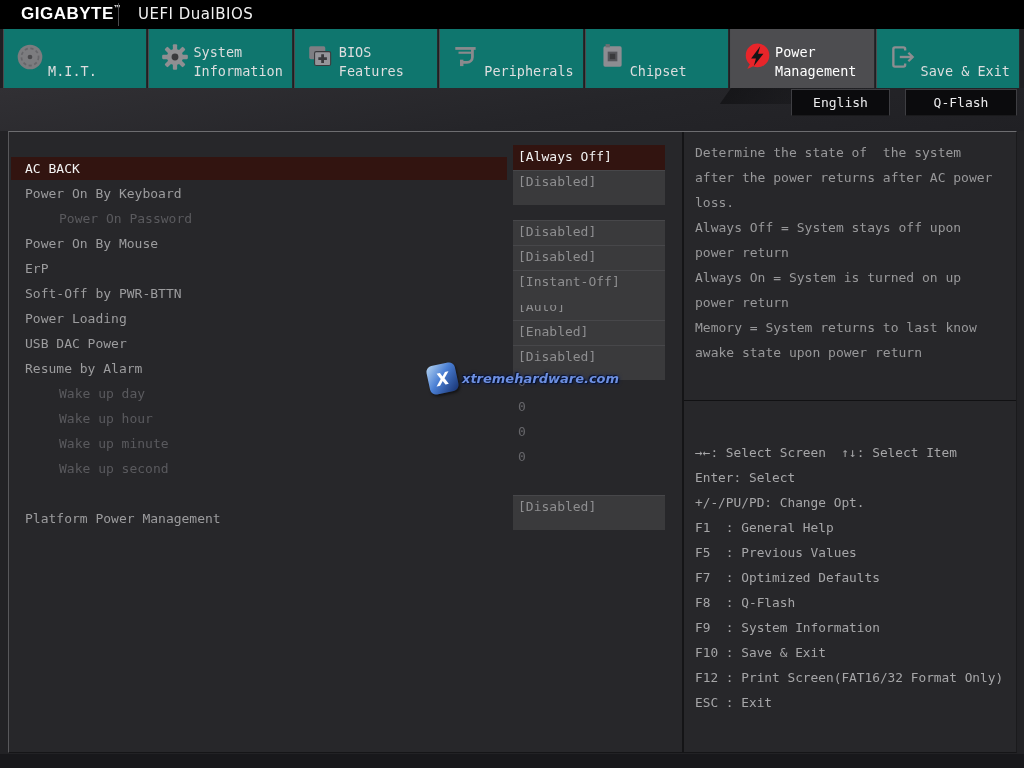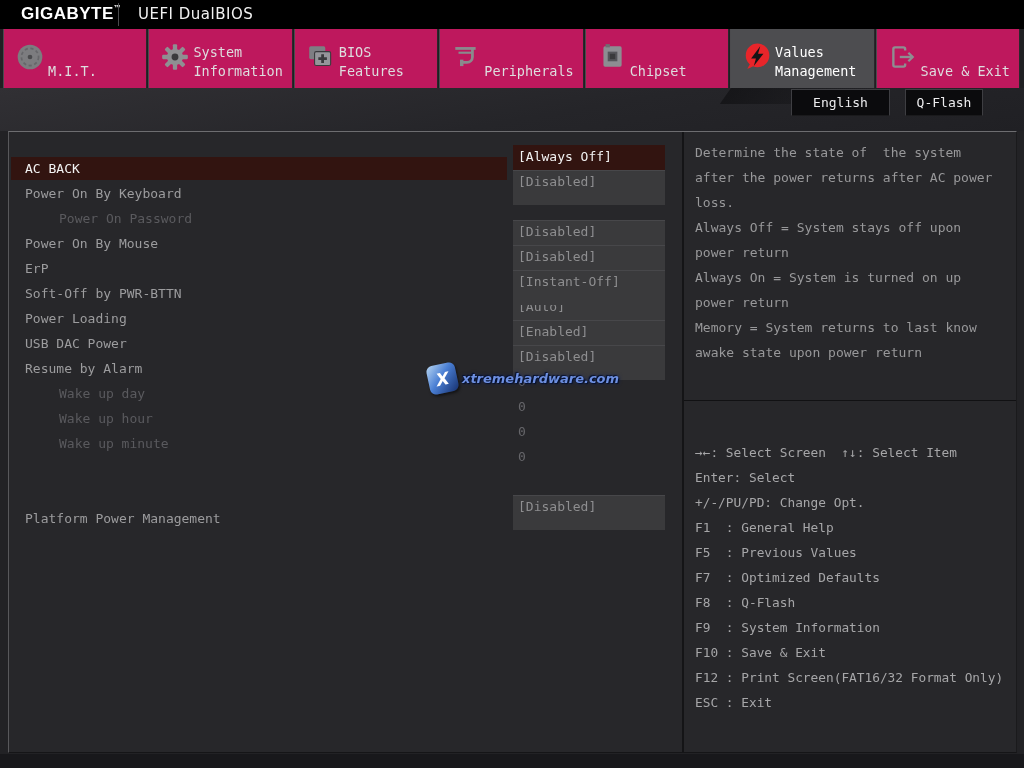--- a/index.html
+++ b/index.html
@@ -11,39 +11,39 @@
   .brand{position:absolute;left:21px;top:4px;font-family:"Liberation Sans",sans-serif;
          font-weight:bold;font-size:17px;letter-spacing:.5px;color:#fff;}
   .brand sup{font-size:7px;vertical-align:top;}
   .header-divider{position:absolute;left:118px;top:3px;width:1px;height:23px;background:#4a4a4d;}
   .product{position:absolute;left:138px;top:5px;font-family:"DejaVu Sans",sans-serif;
            font-size:15px;color:#f2f2f2;letter-spacing:.5px;}
 
   
   .tabbar{position:absolute;top:29px;left:0;width:1024px;height:59px;background:#1f1f22;
           display:flex;padding:0 3px;box-sizing:border-box;}
-  .tab{flex:1;position:relative;background:#be185d;margin-right:1px;
+  .tab{flex:1;position:relative;background:#0f766e;margin-right:1px;
        border-left:1px solid #4b4b4e;border-right:1px solid #28282b;cursor:default;}
   .tab.selected{background:#4d4d50;}
   .tab-icon{position:absolute;left:11px;top:13px;width:30px;height:30px;}
   .tab-label{position:absolute;left:44px;bottom:7px;font-size:13.5px;line-height:19px;
              color:#dededf;white-space:nowrap;}
   .tab.selected .tab-label{color:#fff;}
 
   
   .subbar{position:absolute;top:88px;left:0;width:1024px;height:43px;
           background:linear-gradient(170deg,#313034 0%,#252529 55%,#202024 100%);}
   .tab-shadow{position:absolute;top:88px;left:731px;width:160px;height:16px;
           background:linear-gradient(100deg,rgba(10,10,12,.55),rgba(10,10,12,0));
           transform:skewX(-35deg);transform-origin:top left;}
   .quick-btn{position:absolute;top:89px;height:27px;background:#0b0b0d;
              border:1px solid #3e3e42;border-bottom-color:#1a1a1c;box-sizing:border-box;
              color:#ececee;font-size:13px;display:flex;align-items:center;justify-content:center;}
   #btn-english{left:791px;width:99px;}
-  #btn-qflash{left:905px;width:78px;}
+  #btn-qflash{left:905px;width:112px;}
 
   
   .main-panel{position:absolute;left:8px;top:131px;width:1009px;height:622px;box-sizing:border-box;
               background:#27272a;border:1px solid;border-color:#6d6d70 #1a1a1c #151517 #58585b;}
   .bottom-strip{position:absolute;top:754px;left:0;width:1024px;height:14px;background:#18181b;}
 
   
   .rows{position:absolute;left:0;top:0;width:673px;height:100%;}
   .row{position:absolute;left:0;width:673px;height:25px;}
   .row-label{position:absolute;left:2px;top:1px;width:496px;height:23px;line-height:23px;
@@ -157,21 +157,21 @@
       </div>
     </div>
 
     <div class="tab selected">
       <svg class="tab-icon" viewBox="0 0 28 28">
         <circle cx="14.5" cy="12.5" r="11" fill="#e8252a"></circle>
         <path d="M5 25 C7 21 8.5 18.5 10 17 L13.5 20.5 C11 22.5 8 24 5 25 Z" fill="#e8252a"></path>
         <polygon points="17,4 8.5,15.5 13,15.5 11,22.5 20,11 15,11" fill="#141416"></polygon>
       </svg>
       <div class="tab-label">
-        <div>Values</div>
+        <div>Power</div>
           <div>Management</div>
       </div>
     </div>
 
     <div class="tab">
       <svg class="tab-icon" viewBox="0 0 28 28" fill="none" stroke="#8e8e91" stroke-width="2.2">
         <path d="M16 8 V6.5 A1.5 1.5 0 0 0 14.5 5 h-8 A1.5 1.5 0 0 0 5 6.5 v15 A1.5 1.5 0 0 0 6.5 23 h8 A1.5 1.5 0 0 0 16 21.5 V20"></path>
         <path d="M11 14 h12"></path>
         <path d="M19 10 l4 4 -4 4"></path>
       </svg>
@@ -245,20 +245,21 @@
         <div class="row-label">Wake up hour</div>
         <div class="row-value-plain">0</div>
       </div>
 
       <div class="row indent" style="top:287px">
         <div class="row-label">Wake up minute</div>
         <div class="row-value-plain">0</div>
       </div>
 
       <div class="row indent" style="top:312px">
+        <div class="row-label">Wake up second</div>
         <div class="row-value-plain">0</div>
       </div>
 
       <div class="row" style="top:362px">
         <div class="row-label">Platform Power Management</div>
         <div class="row-value-box">[Disabled]</div>
       </div>
 
     </div>
 

